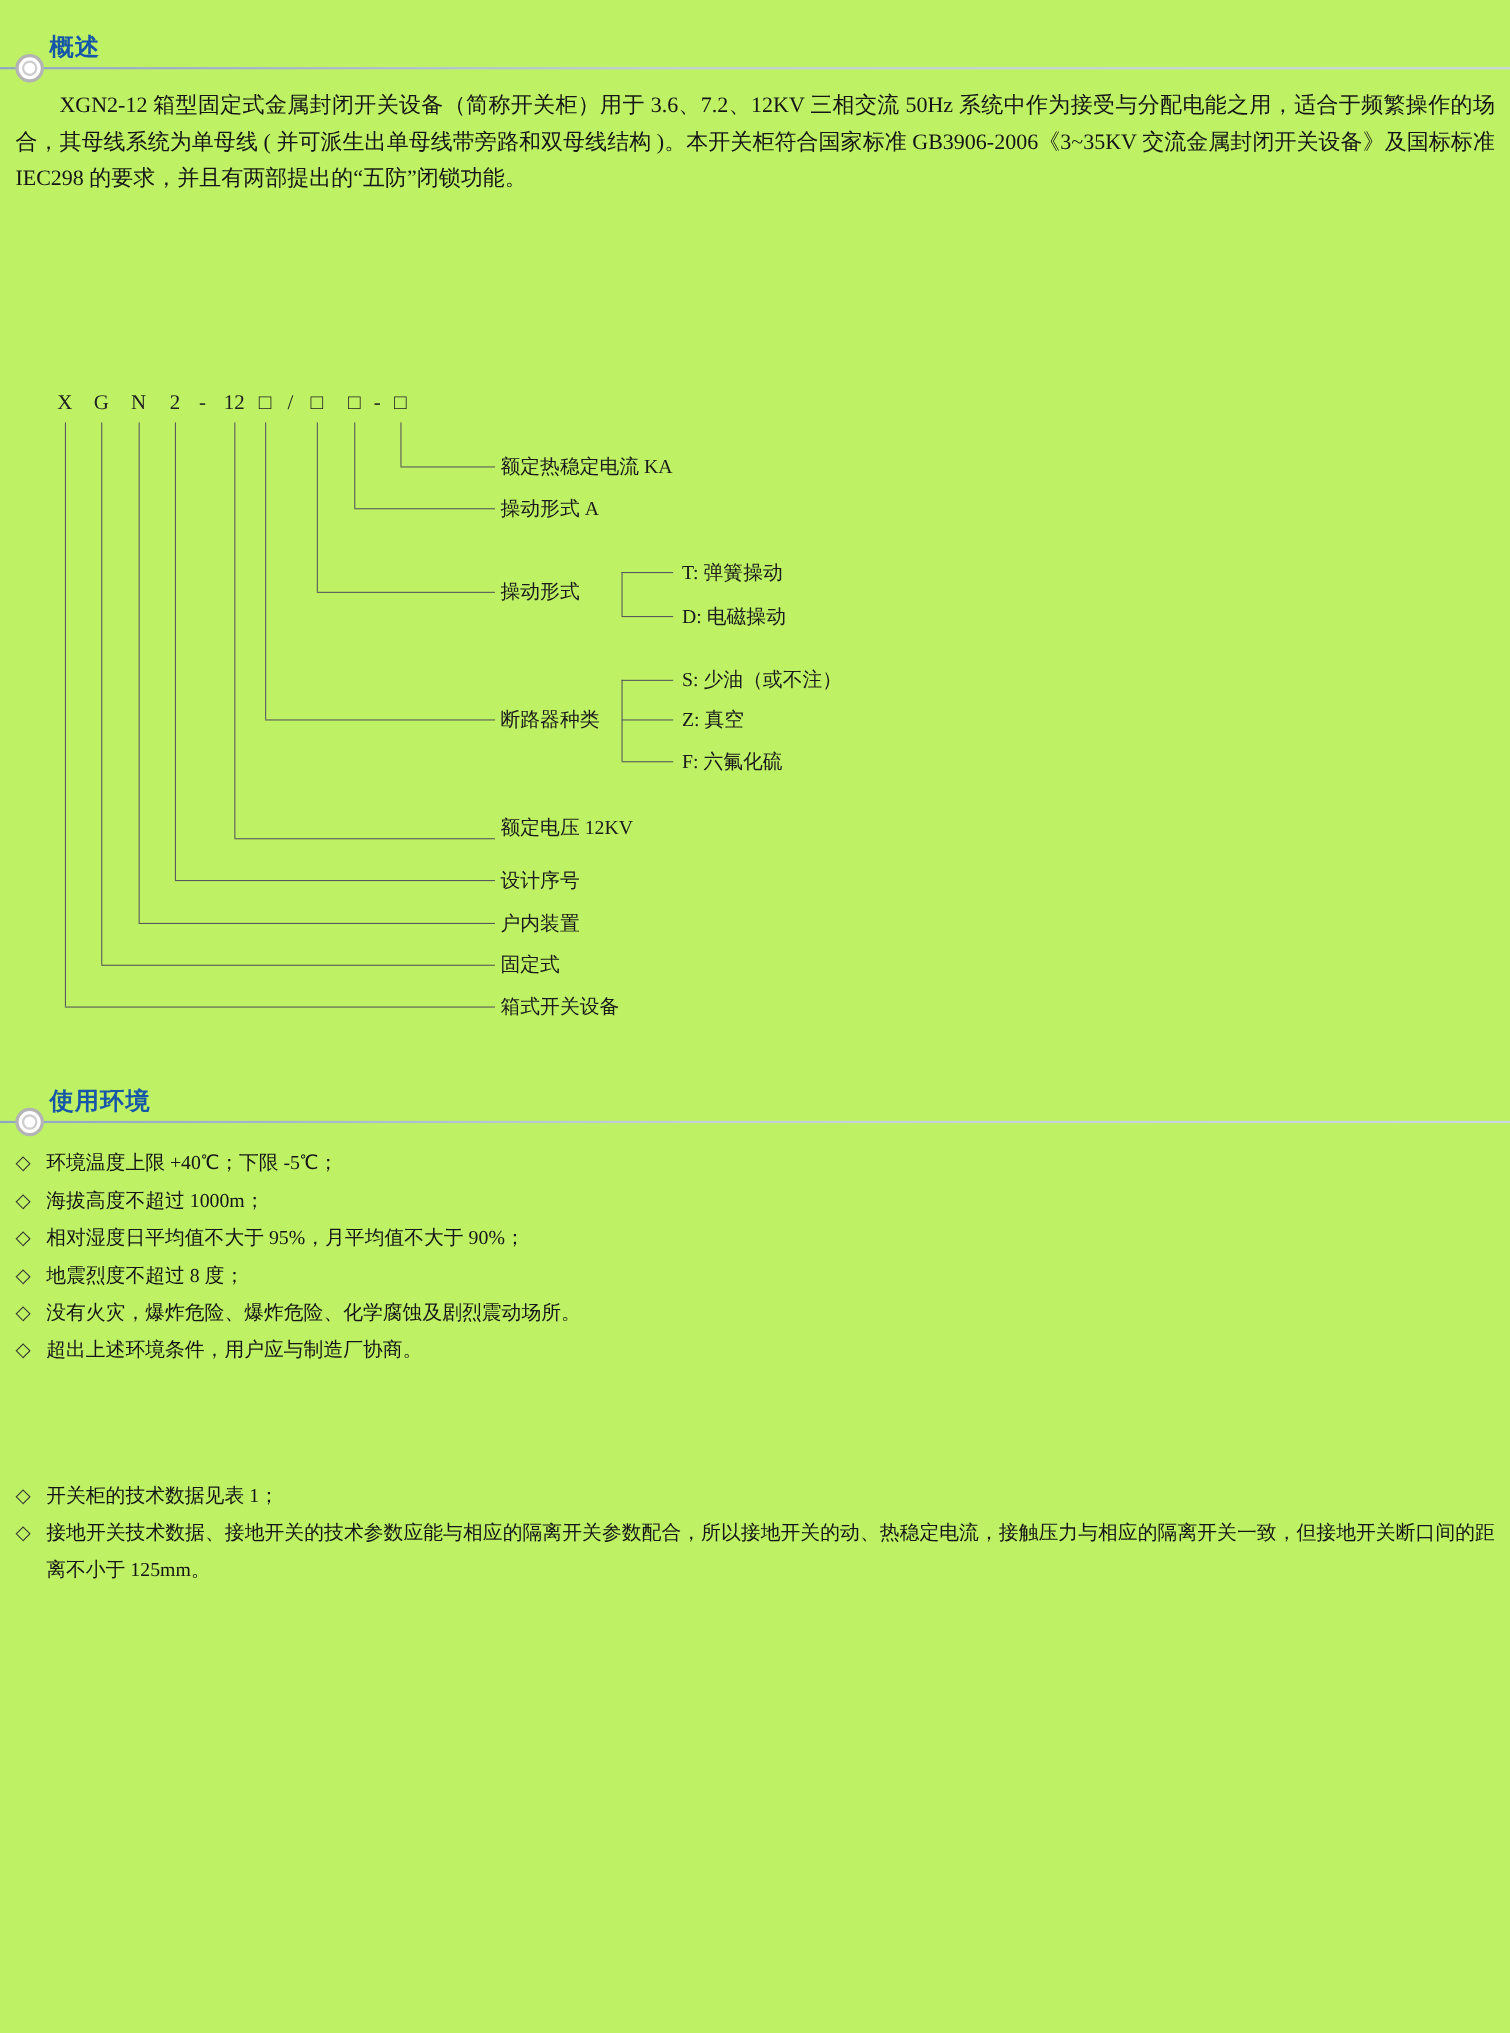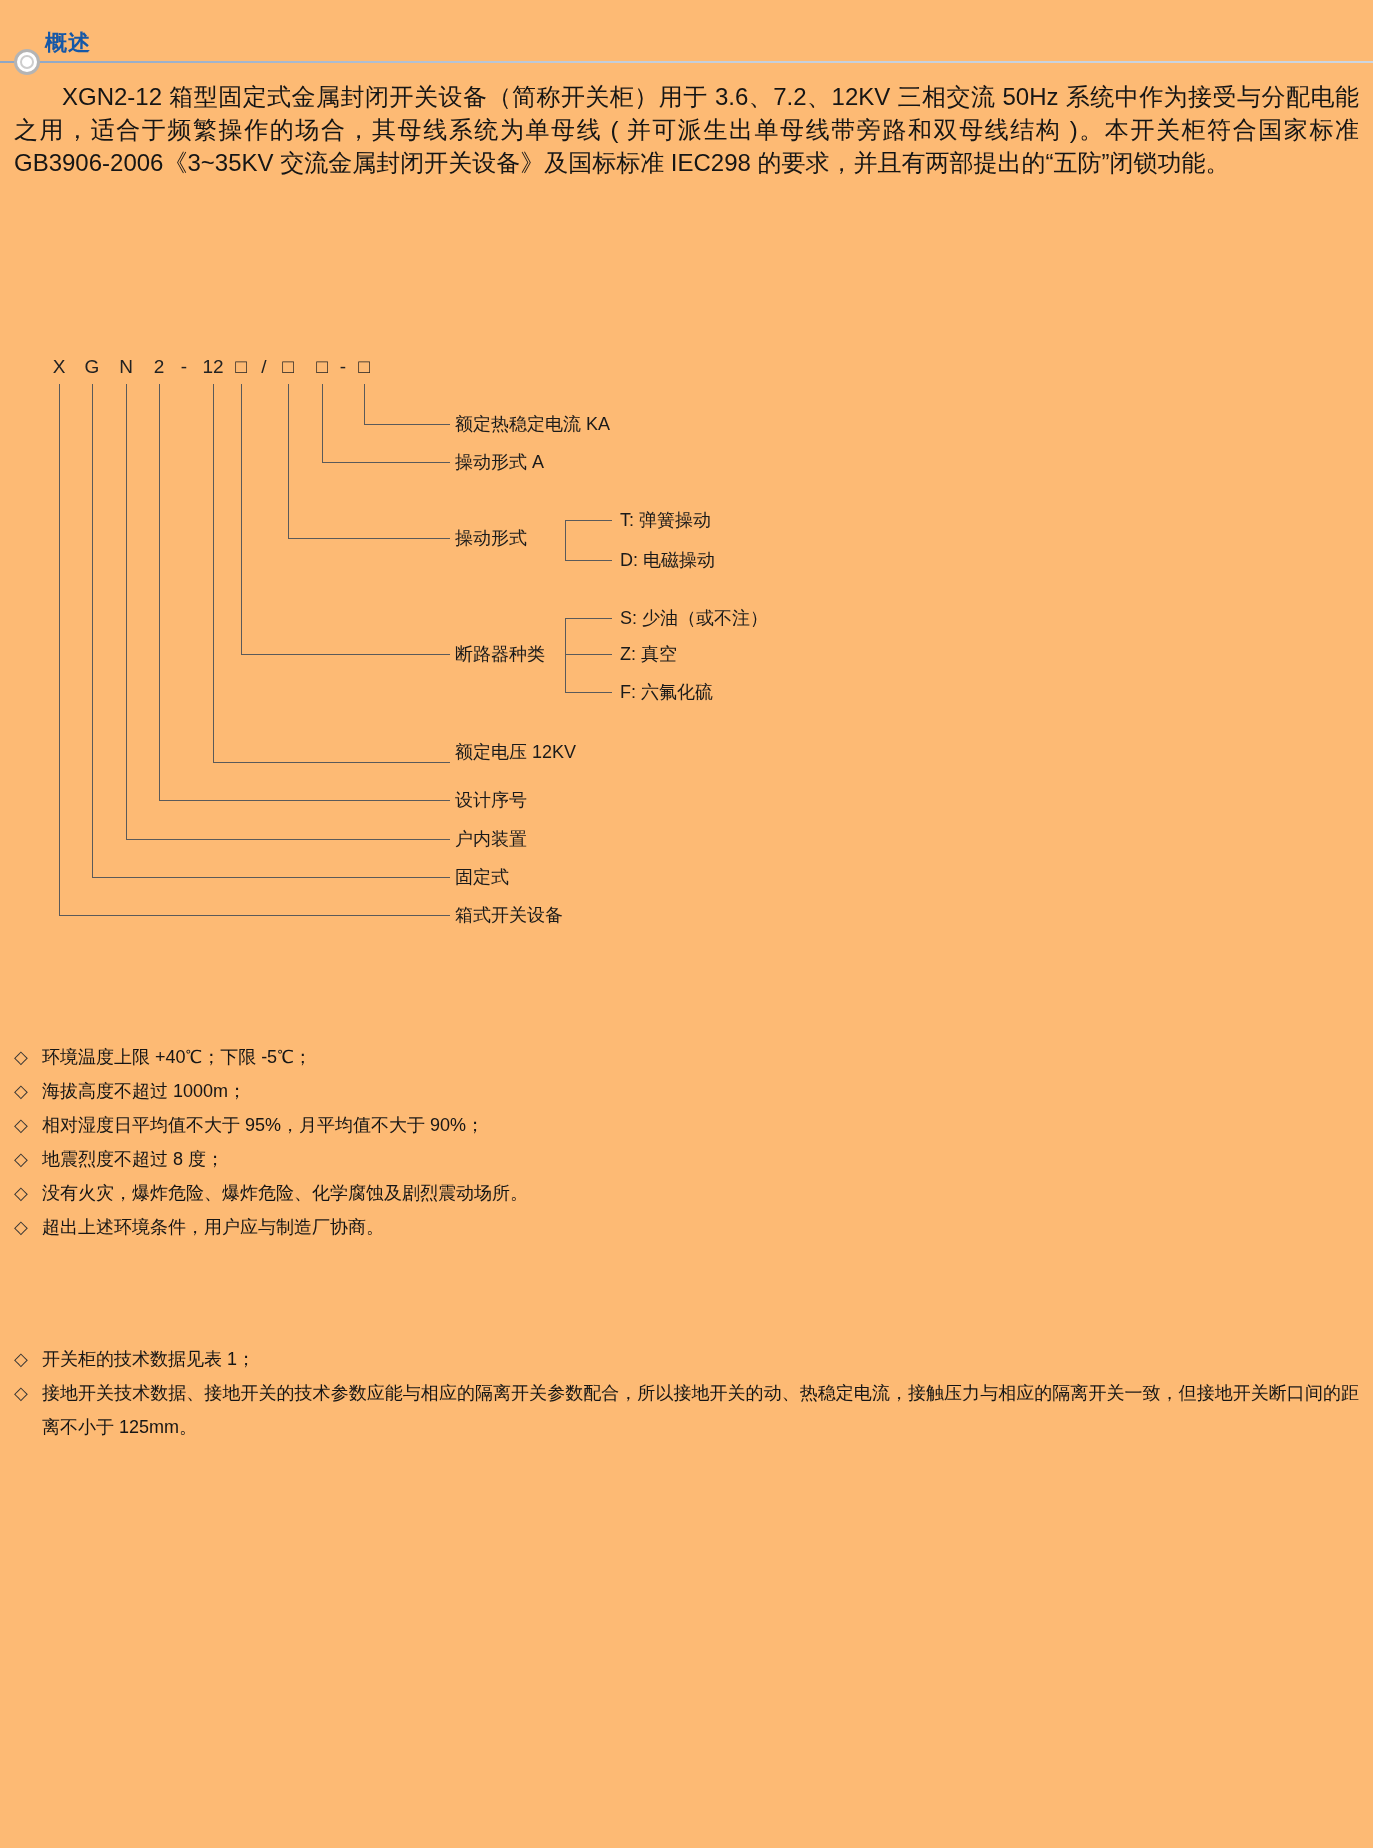--- a/index.html
+++ b/index.html
@@ -1,21 +1,21 @@
 <!DOCTYPE html>
 <html style="--accent: #1658a7;"><head>
 <meta charset="utf-8">
 <style>
   :root { --accent: #1658a7; }
   html,body { margin:0; padding:0; background:#ffffff; }
   .page {
     position:relative;
     width:1373px; height:1848px;
-    background:#fdba74;
-    font-family:Liberation Sans, sans-serif;
+    background:#bef264;
+    font-family:Liberation Serif, serif;
     color:#111;
     overflow:hidden;
   }
   
   .sec { position:absolute; left:0; width:1373px; height:50px; }
   .sec h2 {
     position:absolute; left:45px; top:0; margin:0;
     font-size:22px; font-weight:bold; color:var(--accent,#1658a7);
     letter-spacing:1px;
   }
@@ -26,21 +26,21 @@
   .ring {
     position:absolute; left:14px; top:21px;
     width:20px; height:20px; border:3px solid #b4b4b4; border-radius:50%;
     background:#fff; box-sizing:content-box;
   }
   .ring::after {
     content:""; position:absolute; inset:3px;
     border:2px solid #cdcdcd; border-radius:50%;
   }
   
-  .paras { position:absolute; left:14px; width:1345px; font-size:24px; line-height:33px; text-align:justify; color:#151515; }
+  .paras { position:absolute; left:14px; width:1345px; font-size:20px; line-height:33px; text-align:justify; color:#151515; }
   .paras p { margin:0 0 2px 0; text-indent:2em; }
   
   .diagram { position:absolute; left:0; top:352px; width:1373px; height:605px; }
   .mchar { position:absolute; top:4px; transform:translateX(-50%); font-size:19px; color:#222; }
   .vl { position:absolute; width:1px; background:#5a5a5a; }
   .hl { position:absolute; height:1px; background:#5a5a5a; }
   .dlabel  { position:absolute; left:455px; transform:translateY(-50%); font-size:18px; color:#1a1a1a; white-space:nowrap; }
   .dbranch { position:absolute; left:620px; transform:translateY(-50%); font-size:18px; color:#1a1a1a; white-space:nowrap; }
   
   .blist { position:absolute; left:14px; width:1345px; list-style:none; margin:0; padding:0; font-size:18px; color:#151515; }
@@ -117,20 +117,25 @@
     <span class="dlabel" style="top:525px">固定式</span>
     <span class="dlabel" style="top:563px">箱式开关设备</span>
 
     <span class="dbranch" style="top:168px">T: 弹簧操动</span>
     <span class="dbranch" style="top:208px">D: 电磁操动</span>
     <span class="dbranch" style="top:266px">S: 少油（或不注）</span>
     <span class="dbranch" style="top:302px">Z: 真空</span>
     <span class="dbranch" style="top:340px">F: 六氟化硫</span>
   </div>
 
+  <div class="sec" style="top:986px;">
+    <div class="uline"></div>
+    <div class="ring"></div>
+    <h2>使用环境</h2>
+  </div>
 
   <ul class="blist" style="top:1040px;">
     <li><span class="bullet">◇</span><span>环境温度上限 +40℃；下限 -5℃；</span></li>
     <li><span class="bullet">◇</span><span>海拔高度不超过 1000m；</span></li>
     <li><span class="bullet">◇</span><span>相对湿度日平均值不大于 95%，月平均值不大于 90%；</span></li>
     <li><span class="bullet">◇</span><span>地震烈度不超过 8 度；</span></li>
     <li><span class="bullet">◇</span><span>没有火灾，爆炸危险、爆炸危险、化学腐蚀及剧烈震动场所。</span></li>
     <li><span class="bullet">◇</span><span>超出上述环境条件，用户应与制造厂协商。</span></li>
   </ul>
 

